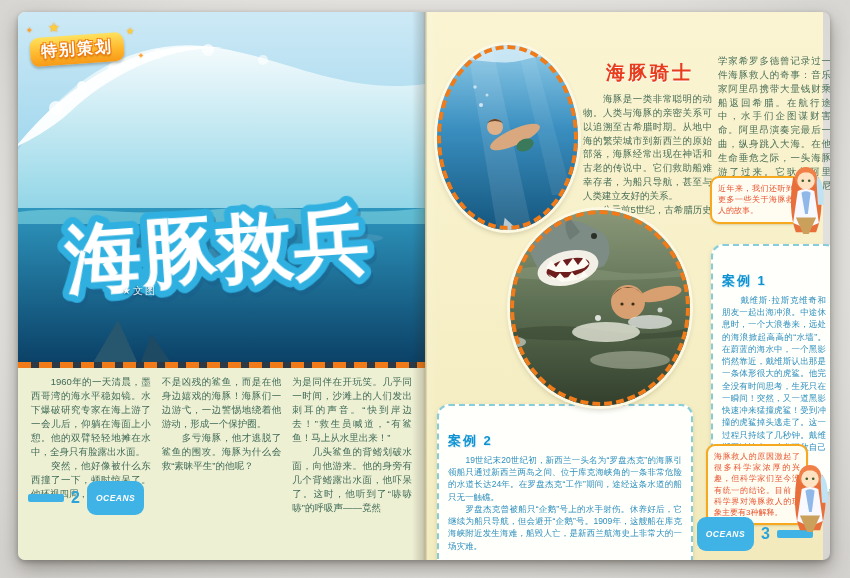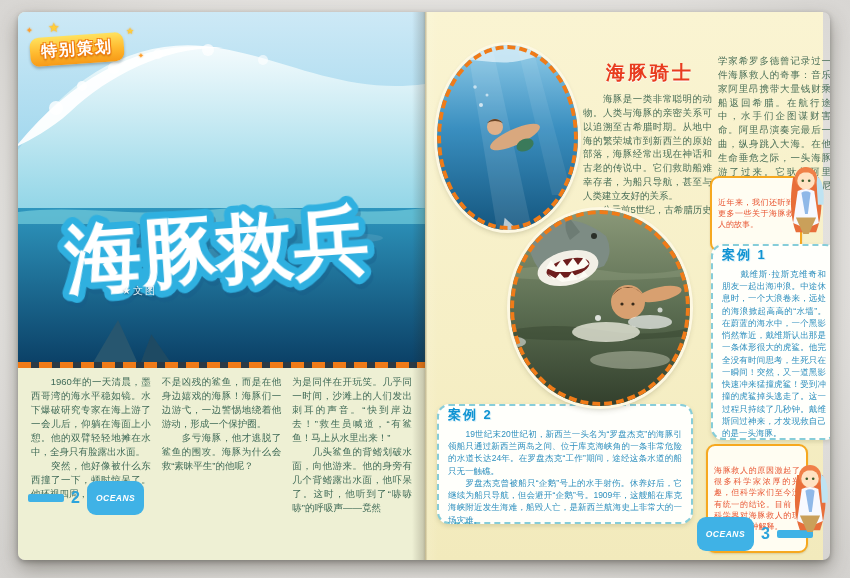--- a/index.html
+++ b/index.html
@@ -41,29 +41,29 @@
   
   .pageR{position:absolute;left:407px;top:0;width:398px;height:548px;
          background:linear-gradient(180deg,#faf4d2 0%,#f6efc6 60%,#f2eabc 100%);}
   .heading{position:absolute;left:150px;top:48px;width:150px;text-align:center;
            font-size:19px;font-weight:bold;color:#e83c1e;letter-spacing:3px;
            text-shadow:0 1px 0 #fff;}
   .rcol{position:absolute;font-size:9.5px;line-height:1.46;color:#4a6f58;text-align:justify;white-space:pre-wrap;}
   .rcol1{left:158px;top:80px;width:129px;}
   .rcol2{left:293px;top:42px;width:113px;}
   .bubble{position:absolute;background:#fffdf2;border:2px solid #f6a81f;border-radius:9px;
-          padding:19px 6px;font-size:8px;line-height:1.4;color:#e85430;text-align:justify;
+          padding:5px 6px;font-size:8px;line-height:1.4;color:#e85430;text-align:justify;
           box-shadow:0 1px 2px rgba(120,80,0,.2);}
   .bubble1{left:285px;top:164px;width:76px;}
   .bubble2{left:281px;top:432px;width:86px;}
   .girl{position:absolute;z-index:7;}
   .girl1{left:358px;top:150px;}
   .girl2{left:362px;top:448px;}
   .casebox{position:absolute;background:#fffffb;border:2px dashed #86cdd9;border-radius:12px;
-           padding:0 9px;box-shadow:0 2px 4px rgba(90,90,50,.18);}
+           padding:26px 9px;box-shadow:0 2px 4px rgba(90,90,50,.18);}
   .case1{left:286px;top:232px;width:104px;height:192px;}
   .case2{left:12px;top:392px;width:234px;height:116px;}
   .caseTitle{font-size:13px;font-weight:bold;color:#0f93d2;letter-spacing:2px;
              text-shadow:1px 1px 0 #d6eef8;margin-bottom:4px;}
   .caseText{font-size:8.5px;line-height:1.44;color:#2d8fbe;text-align:justify;white-space:pre-wrap;}
   .footerR{position:absolute;right:10px;bottom:9px;display:flex;align-items:center;gap:7px;}
   
   .circle{position:absolute;border-radius:50%;overflow:hidden;z-index:6;
           box-shadow:0 0 0 3px #fdf8e2, 0 3px 6px rgba(60,60,30,.3);}
   .circle::after{content:"";position:absolute;inset:0;border-radius:50%;

